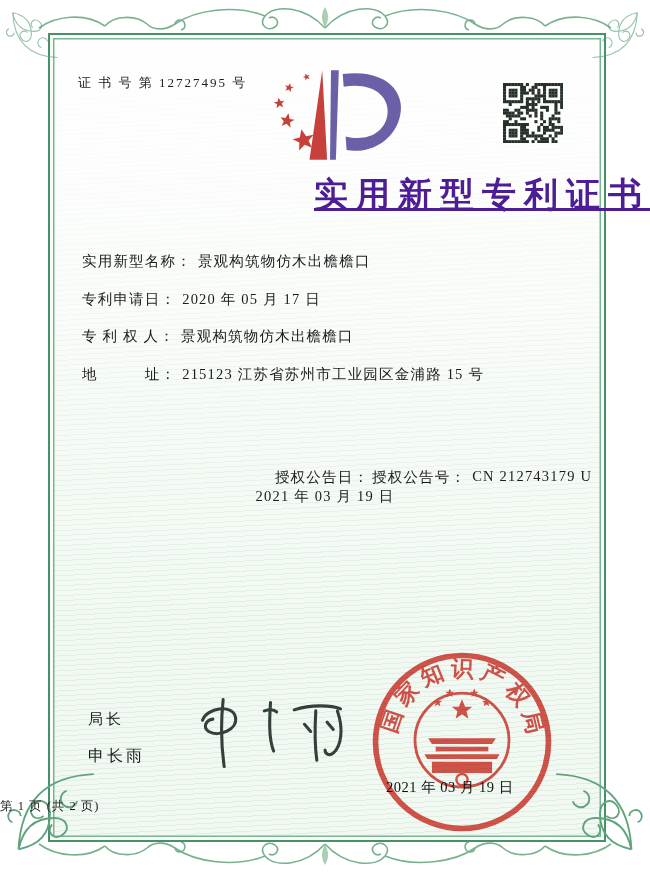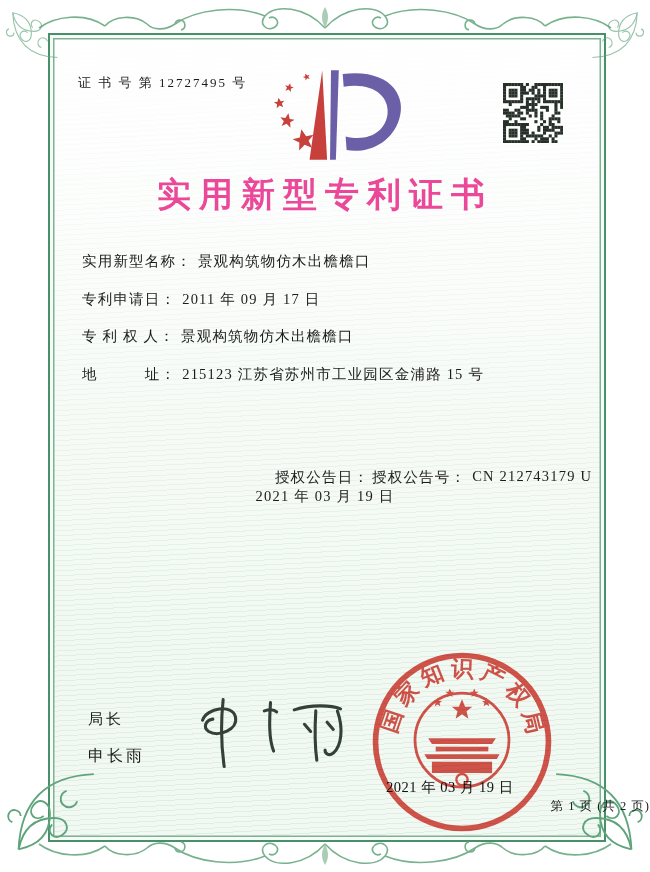--- a/index.html
+++ b/index.html
@@ -26,37 +26,37 @@
     background-color:#f3f9f3;
     background-image:
       linear-gradient(180deg, rgba(255,255,255,.96) 0%, rgba(255,255,255,.75) 22%, rgba(250,253,250,.45) 48%, rgba(236,246,238,.18) 75%, rgba(231,243,233,.10) 100%),
       repeating-linear-gradient(177deg, rgba(122,176,140,.17) 0px, rgba(122,176,140,.17) 1px, rgba(255,255,255,0) 1px, rgba(255,255,255,0) 5px);
     z-index:2;
   }
   .cert-no{position:absolute;left:78px;top:74px;font-size:13px;letter-spacing:2px;z-index:4;}
   .logo{position:absolute;left:253px;top:60px;width:156px;height:108px;z-index:4;}
   .qr{position:absolute;left:503px;top:83px;width:60px;height:60px;z-index:4;}
   .title{
-    position:absolute;left:0;top:172px;width:100%;text-align:center;
-    font-size:34px;font-weight:600;letter-spacing:8px;color:#ec4899;z-index:4;
+    position:absolute;left:0;top:172px;width:100%;text-align:right;
+    font-size:34px;font-weight:600;letter-spacing:8px;color:#4c1d95;z-index:4;text-decoration:underline;
   }
   .fields{position:absolute;left:82px;top:243px;z-index:4;}
   .field-row{height:37.5px;display:flex;align-items:center;font-size:14.5px;letter-spacing:1.2px;}
   .flabel{white-space:pre;}
   .fvalue{margin-left:6px;white-space:pre;}
   .grant-row{position:absolute;left:82px;top:468px;width:480px;height:37.5px;display:flex;align-items:center;font-size:14.5px;letter-spacing:1.2px;z-index:4;flex-direction:column;}
   .grant-no{position:absolute;left:290px;display:flex;}
   .paras{position:absolute;left:76px;top:505px;width:500px;z-index:4;}
   .para{margin:0;text-indent:2em;font-size:13.8px;line-height:21.5px;letter-spacing:.6px;color:#242424;text-align:justify;}
   .signer-title{position:absolute;left:88px;top:710px;font-size:15px;letter-spacing:3px;z-index:4;}
   .signer-name{position:absolute;left:88px;top:746px;font-size:16px;letter-spacing:3px;z-index:4;}
   .signature{position:absolute;left:183px;top:688px;width:175px;height:88px;z-index:4;}
   .seal{position:absolute;left:368px;top:648px;width:188px;height:188px;z-index:6;mix-blend-mode:multiply;opacity:.92;}
   .seal-date{position:absolute;left:386px;top:778px;font-size:14.5px;letter-spacing:.5px;color:#111;z-index:5;}
-  .footer{position:absolute;left:0;top:798px;width:100%;text-align:right;font-size:12.5px;letter-spacing:1px;z-index:4;}
+  .footer{position:absolute;left:0;top:798px;width:100%;text-align:left;font-size:12.5px;letter-spacing:1px;z-index:4;}
   .defs-holder{position:absolute;width:0;height:0;overflow:hidden;}
 </style>
 </head>
 <body>
 
 <svg class="defs-holder" aria-hidden="true">
   <defs>
     <path id="star" d="M0,-10 L2.9,-3.1 9.5,-3.1 4.2,1.2 5.9,8.1 0,4 -5.9,8.1 -4.2,1.2 -9.5,-3.1 -2.9,-3.1 Z"></path>
     <symbol id="curlband" viewBox="0 0 600 36">
       <g stroke="#69a981" fill="none" stroke-width="1.6">
@@ -367,21 +367,21 @@
 
   <div class="title">实用新型专利证书</div>
 
   <div class="fields">
       <div class="field-row">
       <span class="flabel">实用新型名称：</span>
       <span class="fvalue">景观构筑物仿木出檐檐口</span>
     </div>
       <div class="field-row">
       <span class="flabel">专利申请日：</span>
-      <span class="fvalue">2011 年 09 月 17 日</span>
+      <span class="fvalue">2020 年 05 月 17 日</span>
     </div>
       <div class="field-row">
       <span class="flabel">专 利 权 人：</span>
       <span class="fvalue">景观构筑物仿木出檐檐口</span>
     </div>
       <div class="field-row">
       <span class="flabel">地　　　址：</span>
       <span class="fvalue">215123 江苏省苏州市工业园区金浦路 15 号</span>
     </div>
     </div>

